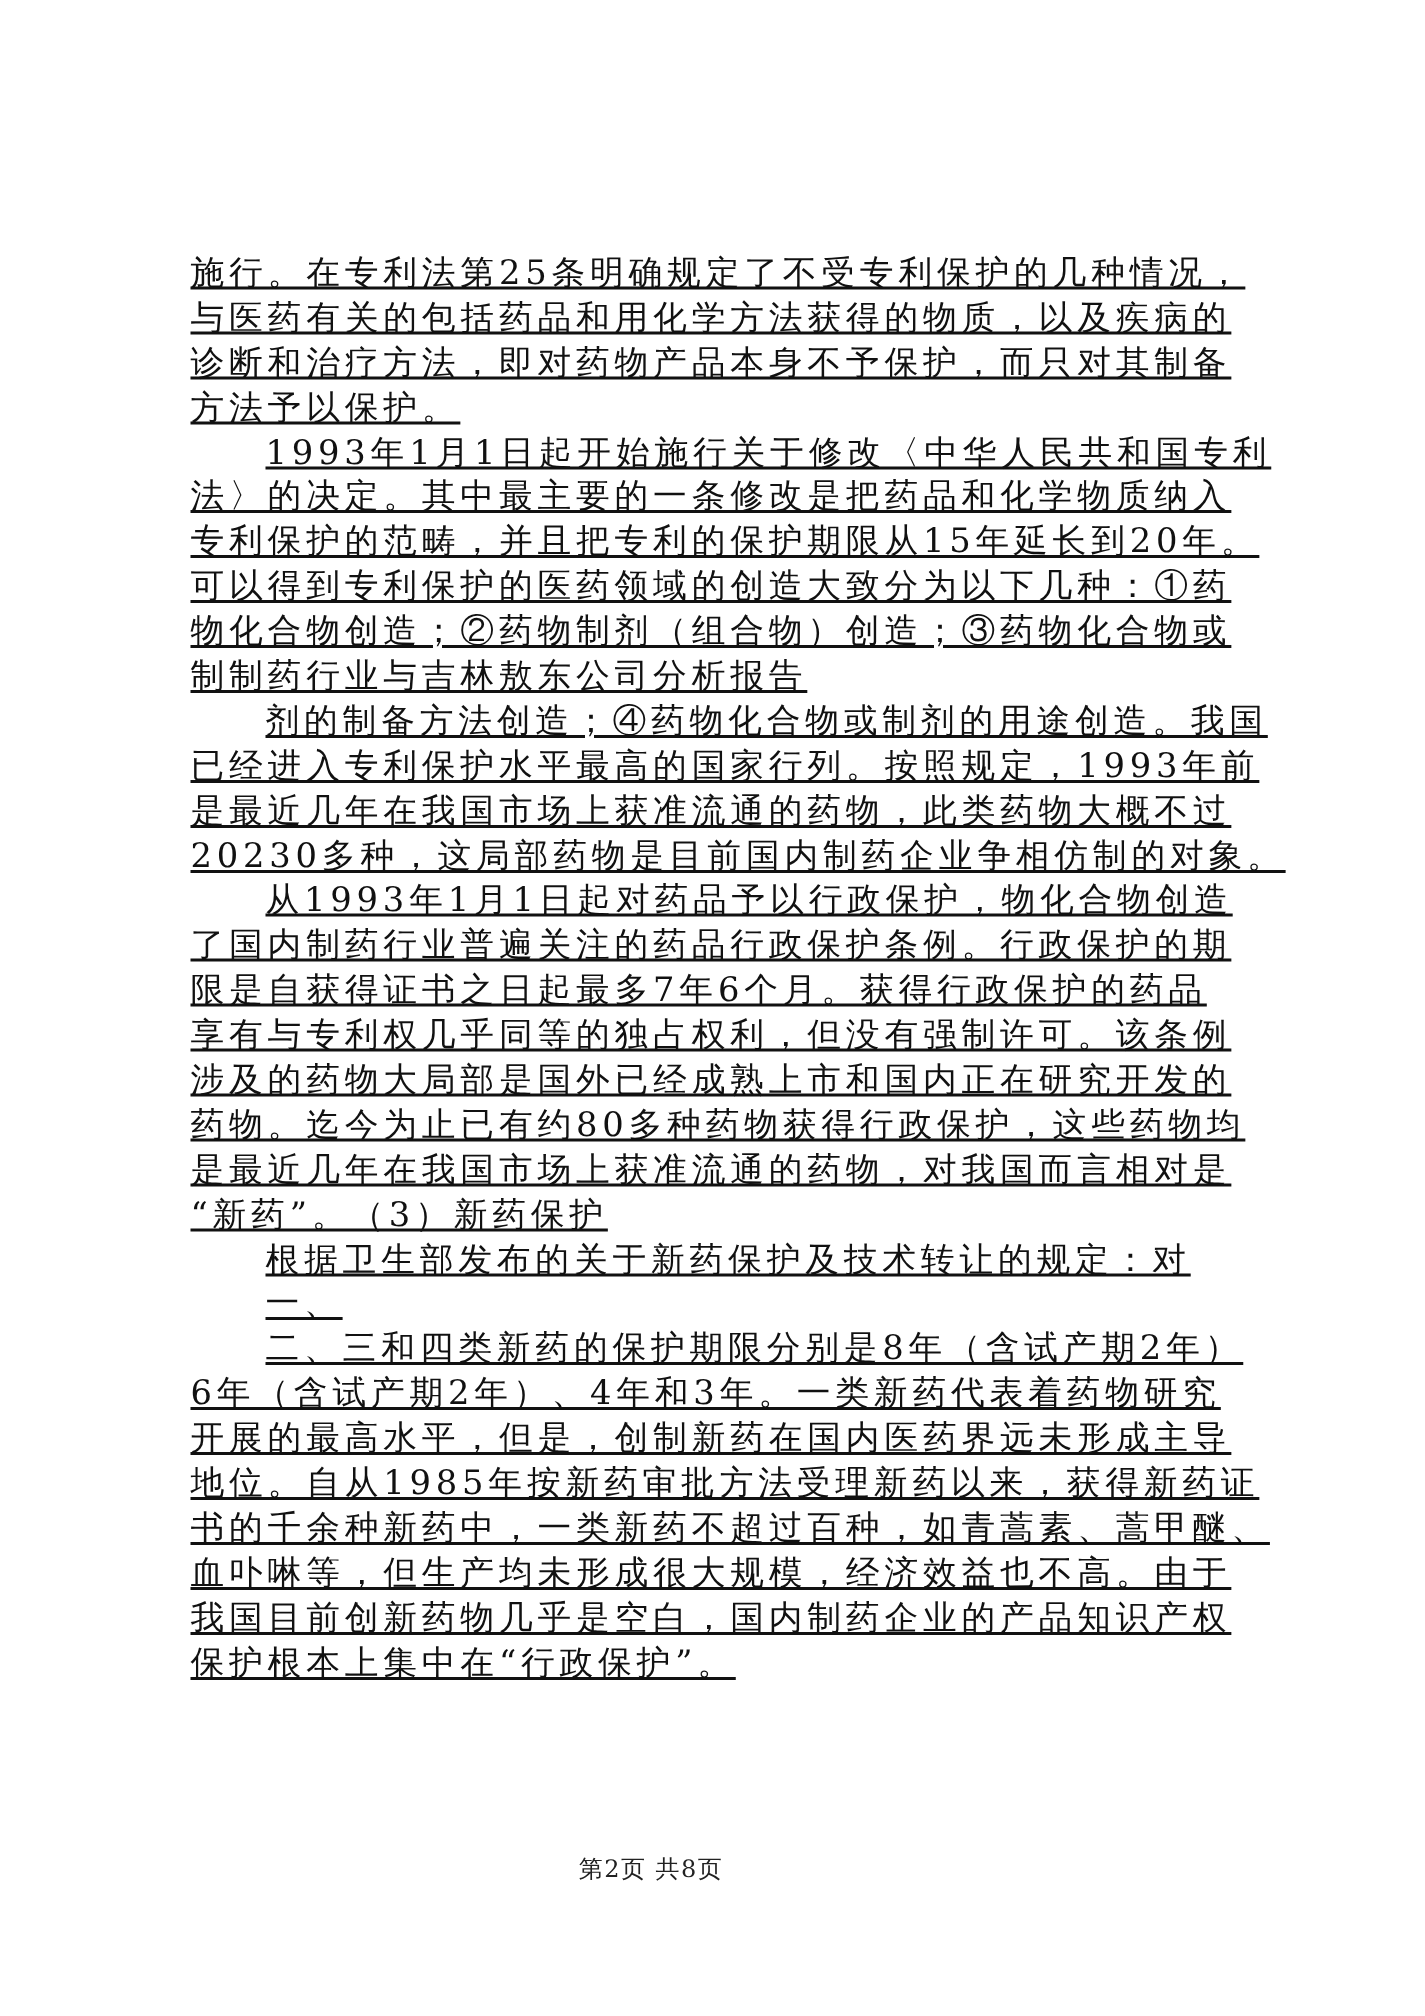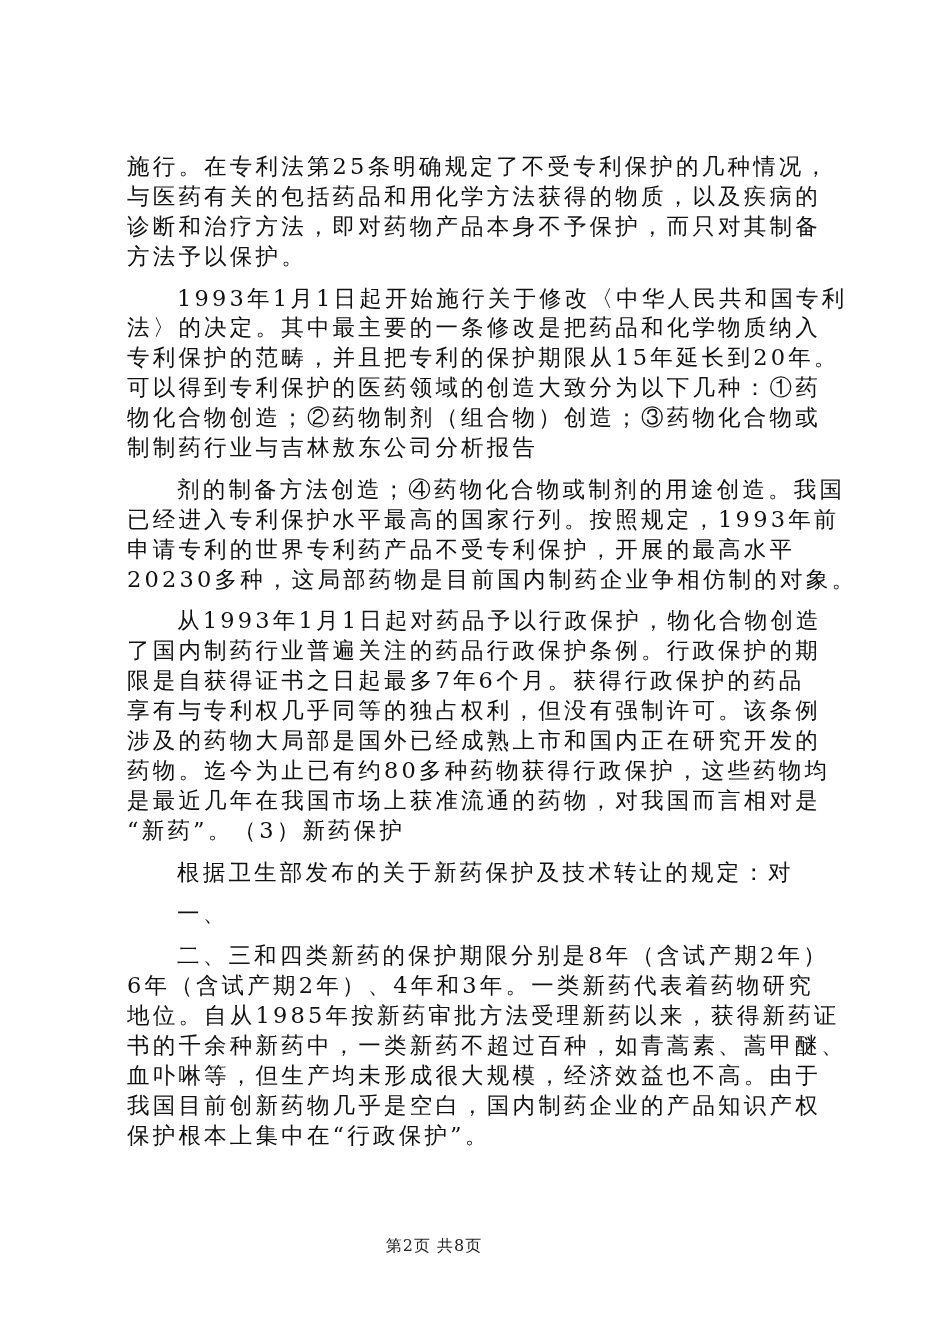--- a/index.html
+++ b/index.html
@@ -1,56 +1,57 @@
 <!DOCTYPE html>
 <html><head>
 <meta charset="utf-8">
 <style>
   html, body { margin:0; padding:0; background:#ffffff; }
   body { width:950px; height:1344px; position:relative; overflow:hidden;
          font-family:"DejaVu Serif","Liberation Serif",serif; color:#111; }
   .page { position:absolute; left:0; top:0; width:950px; height:1344px; background:#fff; }
-  .body-text { position:absolute; left:127px; top:152px; width:720px; }
+  .body-text { position:absolute; left:127px; top:168px; width:720px;text-decoration:underline; }
   .line { height:29.9px; line-height:29.9px; font-size:22.5px; white-space:nowrap;
           letter-spacing:3.2px; }
-  .indent { padding-left:50px;margin-top:12px; }
+  .indent { padding-left:50px; }
   .footer { position:absolute; top:1236px; left:0; width:868px; text-align:center;
             font-size:16px; color:#222; letter-spacing:1px; }
 </style>
 </head>
 <body>
 
 <div class="page">
   <div class="body-text" id="body-text">
       <div class="line">施行。在专利法第25条明确规定了不受专利保护的几种情况，</div>
       <div class="line">与医药有关的包括药品和用化学方法获得的物质，以及疾病的</div>
       <div class="line">诊断和治疗方法，即对药物产品本身不予保护，而只对其制备</div>
       <div class="line">方法予以保护。</div>
       <div class="line indent">1993年1月1日起开始施行关于修改〈中华人民共和国专利</div>
       <div class="line">法〉的决定。其中最主要的一条修改是把药品和化学物质纳入</div>
       <div class="line">专利保护的范畴，并且把专利的保护期限从15年延长到20年。</div>
       <div class="line">可以得到专利保护的医药领域的创造大致分为以下几种：①药</div>
       <div class="line">物化合物创造；②药物制剂（组合物）创造；③药物化合物或</div>
       <div class="line">制制药行业与吉林敖东公司分析报告</div>
       <div class="line indent">剂的制备方法创造；④药物化合物或制剂的用途创造。我国</div>
       <div class="line">已经进入专利保护水平最高的国家行列。按照规定，1993年前</div>
-      <div class="line">申请专利的世界专利药产品不受专利保护，开展的最高水平</div>
+      <div class="line">是最近几年在我国市场上获准流通的药物，此类药物大概不过</div>
       <div class="line">20230多种，这局部药物是目前国内制药企业争相仿制的对象。</div>
       <div class="line indent">从1993年1月1日起对药品予以行政保护，物化合物创造</div>
       <div class="line">了国内制药行业普遍关注的药品行政保护条例。行政保护的期</div>
       <div class="line">限是自获得证书之日起最多7年6个月。获得行政保护的药品</div>
       <div class="line">享有与专利权几乎同等的独占权利，但没有强制许可。该条例</div>
       <div class="line">涉及的药物大局部是国外已经成熟上市和国内正在研究开发的</div>
       <div class="line">药物。迄今为止已有约80多种药物获得行政保护，这些药物均</div>
       <div class="line">是最近几年在我国市场上获准流通的药物，对我国而言相对是</div>
       <div class="line">“新药”。（3）新药保护</div>
       <div class="line indent">根据卫生部发布的关于新药保护及技术转让的规定：对</div>
       <div class="line indent">一、</div>
       <div class="line indent">二、三和四类新药的保护期限分别是8年（含试产期2年）</div>
       <div class="line">6年（含试产期2年）、4年和3年。一类新药代表着药物研究</div>
+      <div class="line">开展的最高水平，但是，创制新药在国内医药界远未形成主导</div>
       <div class="line">地位。自从1985年按新药审批方法受理新药以来，获得新药证</div>
       <div class="line">书的千余种新药中，一类新药不超过百种，如青蒿素、蒿甲醚、</div>
       <div class="line">血卟啉等，但生产均未形成很大规模，经济效益也不高。由于</div>
       <div class="line">我国目前创新药物几乎是空白，国内制药企业的产品知识产权</div>
       <div class="line">保护根本上集中在“行政保护”。</div>
     </div>
   <div class="footer">第2页 共8页</div>
 </div>
 
 </body></html>

